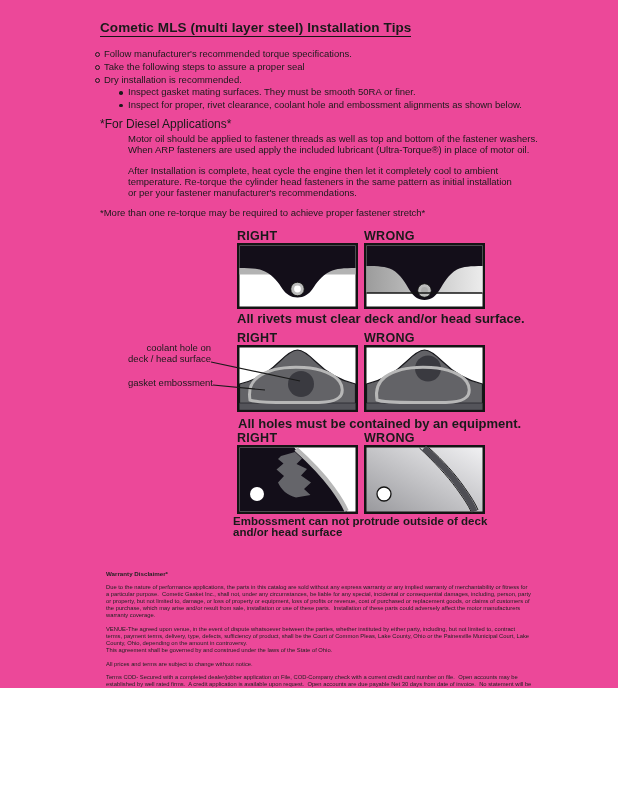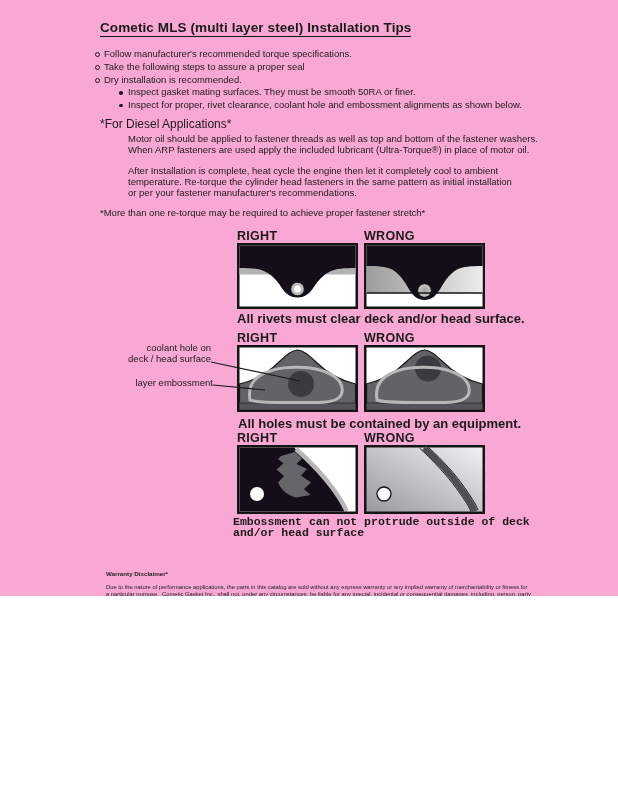--- a/index.html
+++ b/index.html
@@ -1,16 +1,16 @@
 <!DOCTYPE html>
 <html><head>
 <meta charset="utf-8">
 <style>
   html,body{margin:0;padding:0;background:#ffffff;}
-  .page{position:relative;width:618px;height:596px;background:#f9a8d4;overflow:hidden;
+  .page{position:relative;width:618px;height:688px;background:#ec4899;overflow:hidden;
         font-family:"Liberation Sans",sans-serif;color:#1a1a1a;}
   .abs{position:absolute;}
   .pre{white-space:pre-wrap;}
 
   .title{left:100px;top:20px;font-size:13.5px;font-weight:bold;
          border-bottom:1.6px solid #141414;padding-bottom:1px;letter-spacing:.1px;}
 
   .bullets{left:95px;top:48px;font-size:9.5px;line-height:12.8px;width:440px;}
   .b-item{position:relative;padding-left:9px;}
   .b-item::before{content:"";position:absolute;left:0;top:4.2px;width:3.2px;height:3.2px;
@@ -92,21 +92,21 @@
     </svg>
   </div>
 
   <div class="abs caption" style="left:237px;top:311px;">All rivets must clear deck and/or head surface.</div>
 
   <div class="abs dlabel" style="left:237px;top:331px;">RIGHT</div>
   <div class="abs dlabel" style="left:364px;top:331px;">WRONG</div>
 
   <div class="abs sidelabel pre" style="left:96px;top:343px;width:115px;">coolant hole on
 deck / head surface</div>
-  <div class="abs sidelabel" style="left:96px;top:378px;width:117px;">layer embossment</div>
+  <div class="abs sidelabel" style="left:96px;top:378px;width:117px;">gasket embossment</div>
 
   <div class="abs" style="left:237px;top:345px;">
     <svg width="121" height="67" viewBox="0 0 121 67">
       <rect x="1.25" y="1.25" width="118.5" height="64.5" fill="#ffffff" stroke="#141414" stroke-width="2.5"></rect>
       <path d="M2.5,39 C20,35 32,27 42,17 C49,10 55,5 60.5,5 C66,5 72,10 79,17 C89,27 101,35 118.5,39 L118.5,64.5 L2.5,64.5 Z" fill="#636367" stroke="#17171b" stroke-width="1.2"></path>
       <rect x="2.5" y="58" width="116" height="6.8" fill="#54545a"></rect>
       <line x1="2.5" y1="58" x2="118.5" y2="58" stroke="#26262c" stroke-width="0.8"></line>
       <path d="M13,55 C11.5,46 13,38 21,32 C32,24 50,21.5 67,22.5 C84,23.5 97,29 102.5,36.5 C106,41.5 106.5,48.5 102,52.5 C95,58.5 80,57.5 60,57.5 C42,57.5 20,58 13,55 Z" fill="none" stroke="#b7b7b7" stroke-width="3"></path>
       <circle cx="64" cy="39" r="13" fill="#3a3a40"></circle>
     </svg>
@@ -154,21 +154,21 @@
         </linearGradient>
       </defs>
       <rect x="1.25" y="1.25" width="118.5" height="66.5" fill="url(#g3w)" stroke="#141414" stroke-width="2.5"></rect>
       <path d="M55.5,3 C70,16.5 83,30.5 92.5,43.5 C99,52.5 104.5,60.5 107,66.5" stroke="#1a1a1a" stroke-width="1" fill="none"></path>
       <path d="M60,3 C74.5,16 87.5,30 96.5,43 C103,52 108,60 110.5,66.5" stroke="#4e4e54" stroke-width="6" fill="none"></path>
       <path d="M64.5,2.5 C79,15.5 91.5,29.5 100.5,42.5 C106.5,51 111.5,58.5 114,65" stroke="#1a1a1a" stroke-width="1" fill="none"></path>
       <circle cx="20" cy="49" r="7" fill="#ffffff" stroke="#141414" stroke-width="1.3"></circle>
     </svg>
   </div>
 
-  <div class="abs caption-big pre" style="left:233px;top:516px;font-family:Liberation Mono, monospace;">Embossment can not protrude outside of deck
+  <div class="abs caption-big pre" style="left:233px;top:516px;">Embossment can not protrude outside of deck
 and/or head surface</div>
 
   <div class="abs legal">
     <h4>Warranty Disclaimer*</h4>
     <p class="pre">Due to the nature of performance applications, the parts in this catalog are sold without any express warranty or any implied warranty of merchantability or fitness for a particular purpose.  Cometic Gasket Inc., shall not, under any circumstances, be liable for any special, incidental or consequential damages, including, person, party or property, but not limited to, damage, or loss of property or equipment, loss of profits or revenue, cost of purchased or replacement goods, or claims of customers of the purchase, which may arise and/or result from sale, installation or use of these parts.  Installation of these parts could adversely affect the motor manufacturers warranty coverage.</p>
     <p class="pre">VENUE-The agreed upon venue, in the event of dispute whatsoever between the parties, whether instituted by either party, including, but not limited to, contract terms, payment terms, delivery, type, defects, sufficiency of product, shall be the Court of Common Pleas, Lake County, Ohio or the Painesville Municipal Court, Lake County, Ohio, depending on the amount in controversy.
 This agreement shall be governed by and construed under the laws of the State of Ohio.</p>
     <p class="pre">All prices and terms are subject to change without notice.</p>
     <p class="pre">Terms COD- Secured with a completed dealer/jobber application on File, COD-Company check with a current credit card number on file.  Open accounts may be established by well rated firms.  A credit application is available upon request.  Open accounts are due payable Net 30 days from date of invoice.  No statement will be sent.  If an account becomes 60 or more days past due, it is subject to being placed on credit hold.  No orders will be shipped or new orders accepted until past due balance is paid.  If an account becomes 90 or more days past due, it is subject to being placed for collections.  All costs of collection are the responsibility of the customer, including attorney fees, court costs, and other expenses of litigation.</p>
     <p class="pre">Returns- Authorized (RGA) must be obtained in advance on all returns.  A packing slip or invoice number must accompany the merchandise.  No returns after 30 days from invoice date.  All returns are subject to a 25% restocking charge.  All custom designed and custom manufactured gaskets are non-returnable.</p>

